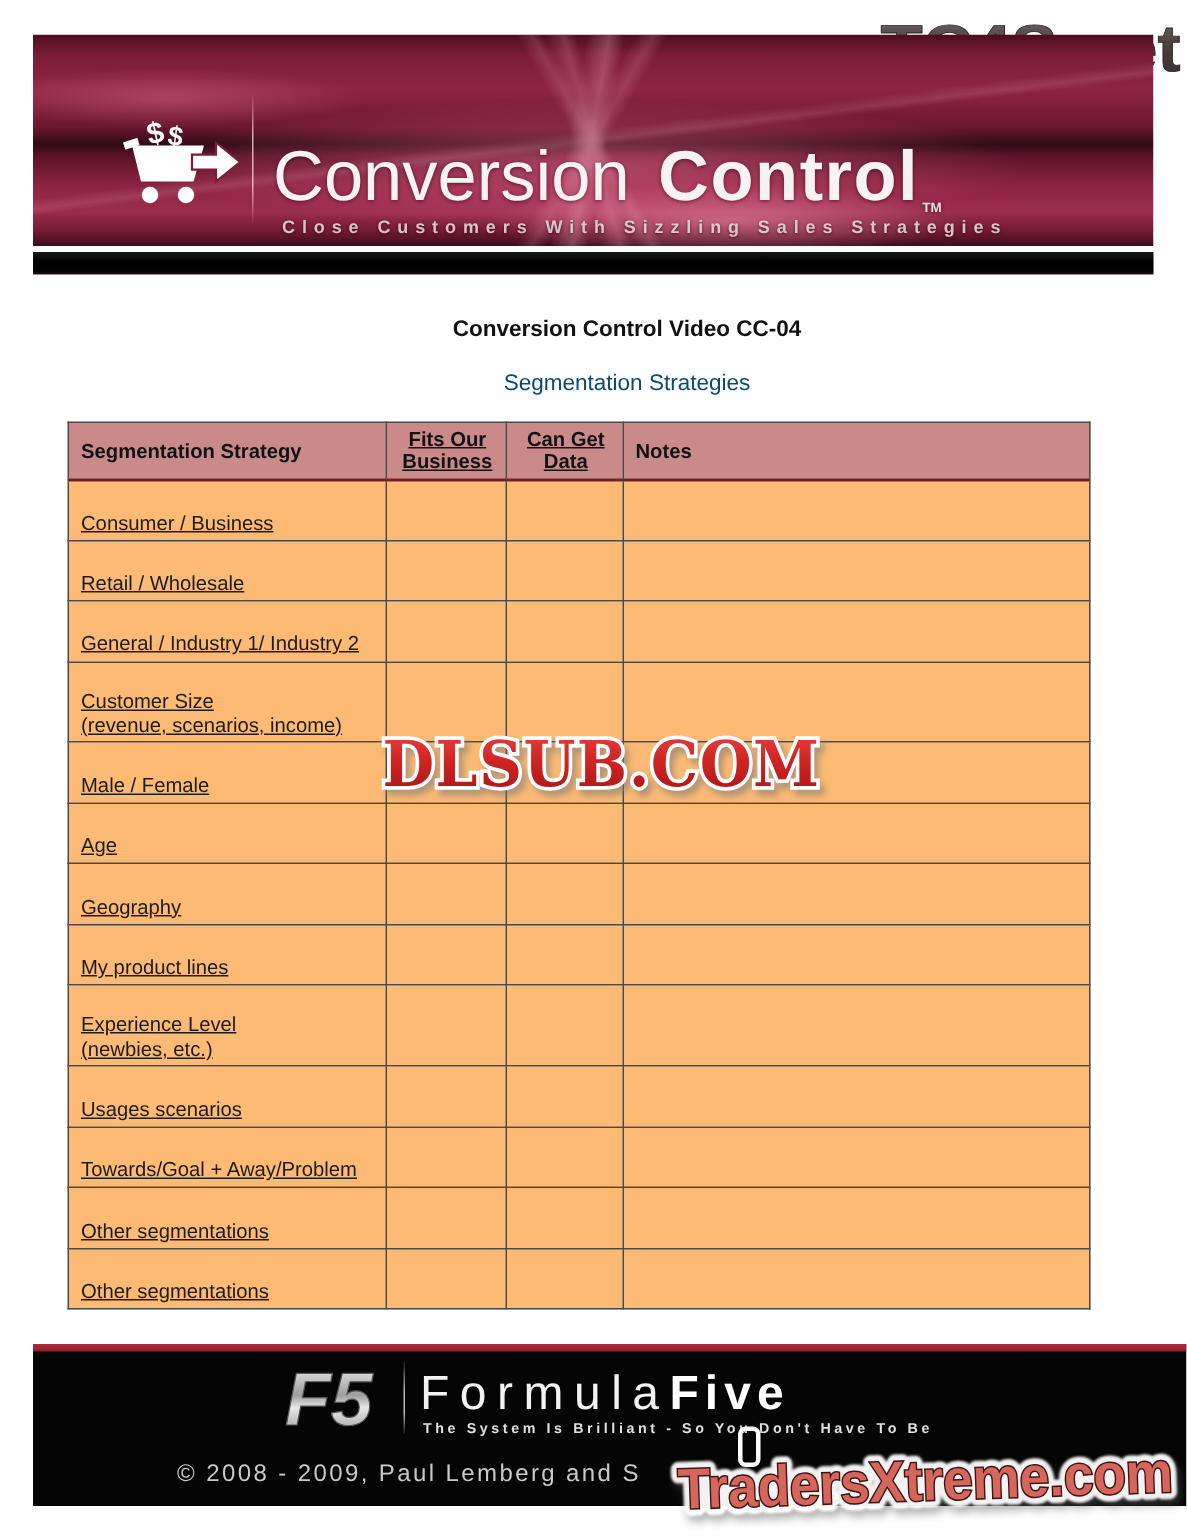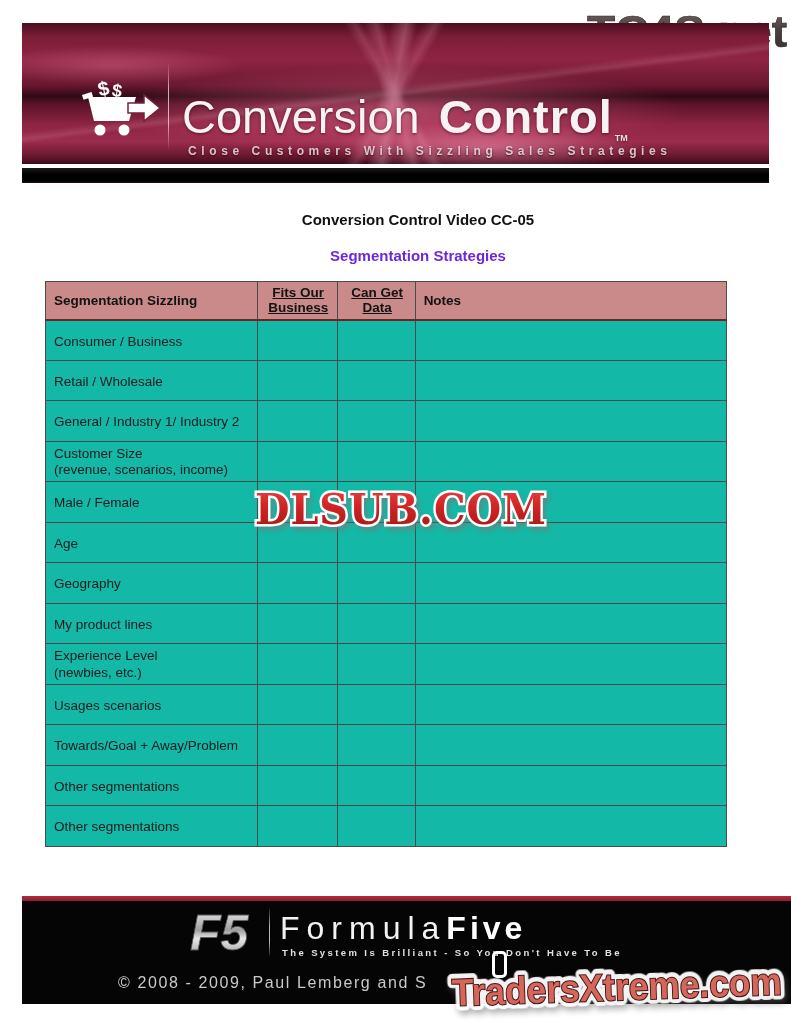--- a/index.html
+++ b/index.html
@@ -36,30 +36,30 @@
   .brand-tagline { position:absolute; left:166px; top:121px; white-space:nowrap;
     color:rgba(240,225,231,.85); font-size:12px; font-weight:600; letter-spacing:4.6px;
     text-shadow:0 1px 2px rgba(40,0,12,.7); }
   .banner-black-bar { position:absolute; left:22px; top:168px; width:747px; height:15px;
     background:linear-gradient(180deg,#1a1a1a,#000 40%,#000 85%,#241018); }
 
   
   .doc-title { position:absolute; left:45px; top:211px; width:746px; text-align:center;
     font-size:15px; font-weight:700; color:#111; }
   .doc-subtitle { position:absolute; left:45px; top:247px; width:746px; text-align:center;
-    font-size:15px; font-weight:700; color:#6d28d9; }
+    font-size:15px; font-weight:400; color:#0c4a6e; }
 
   
   .seg-table { position:absolute; left:45px; top:281px; width:682px; border-collapse:collapse;
     font-size:13.5px; color:#1c1c1c; }
   .seg-table th, .seg-table td { border:1px solid #4a4a4a; vertical-align:middle; text-align:left; }
   .seg-table thead th { background:#ca8a8a; font-weight:700; height:38px; padding:2px 6px 2px 8px;
     border-bottom:2px solid #6e2424; color:#121212; }
   .seg-table thead th.center { text-align:center;text-decoration:underline; }
-  .seg-table tbody td { height:40.5px; padding:4px 6px 2px 8px; background:#14b8a6; }
+  .seg-table tbody td { height:40.5px; padding:18px 6px 2px 8px; background:#fdba74;text-decoration:underline; }
   .cell-line2 { line-height:1.22; }
 
   
   .wm-tc4s { position:absolute; left:583px; top:3px; opacity:.92; }
   .wm-dlsub { position:absolute; left:247px; top:478px; }
   .wm-traders { position:absolute; left:446px; top:950px; }
   .wm-glyph { position:absolute; left:492px; top:951px; width:15px; height:27px;
     border:3px solid #ffffff; border-radius:5px; background:transparent;
     box-shadow:0 0 1px rgba(0,0,0,.35), inset 0 0 1px rgba(0,0,0,.35); }
 
@@ -111,33 +111,33 @@
         <polygon points="58,30 74,30 74,22 90,35 74,48 74,40 58,40" stroke="#7a1e38" stroke-width="1.5"></polygon>
       </g>
     </svg>
 
     <div class="brand-sep"></div>
     <div class="brand-line"><span class="brand-light">Conversion</span><span class="brand-bold">Control</span><span class="brand-tm">TM</span></div>
     <div class="brand-tagline">Close Customers With Sizzling Sales Strategies</div>
   </div>
   <div class="banner-black-bar"></div>
 
-  <div class="doc-title">Conversion Control Video CC-05</div>
+  <div class="doc-title">Conversion Control Video CC-04</div>
   <div class="doc-subtitle">Segmentation Strategies</div>
 
   <table class="seg-table">
     <colgroup>
       <col style="width:212px">
         <col style="width:80px">
         <col style="width:78px">
         <col style="width:312px">
     </colgroup>
     <thead>
       <tr>
-        <th>Segmentation Sizzling</th>
+        <th>Segmentation Strategy</th>
         <th class="center">Fits Our Business</th>
         <th class="center">Can Get Data</th>
         <th>Notes</th>
       </tr>
     </thead>
     <tbody id="table-body">
     <tr>
       <td>Consumer / Business</td>
       <td></td>
       <td></td>

